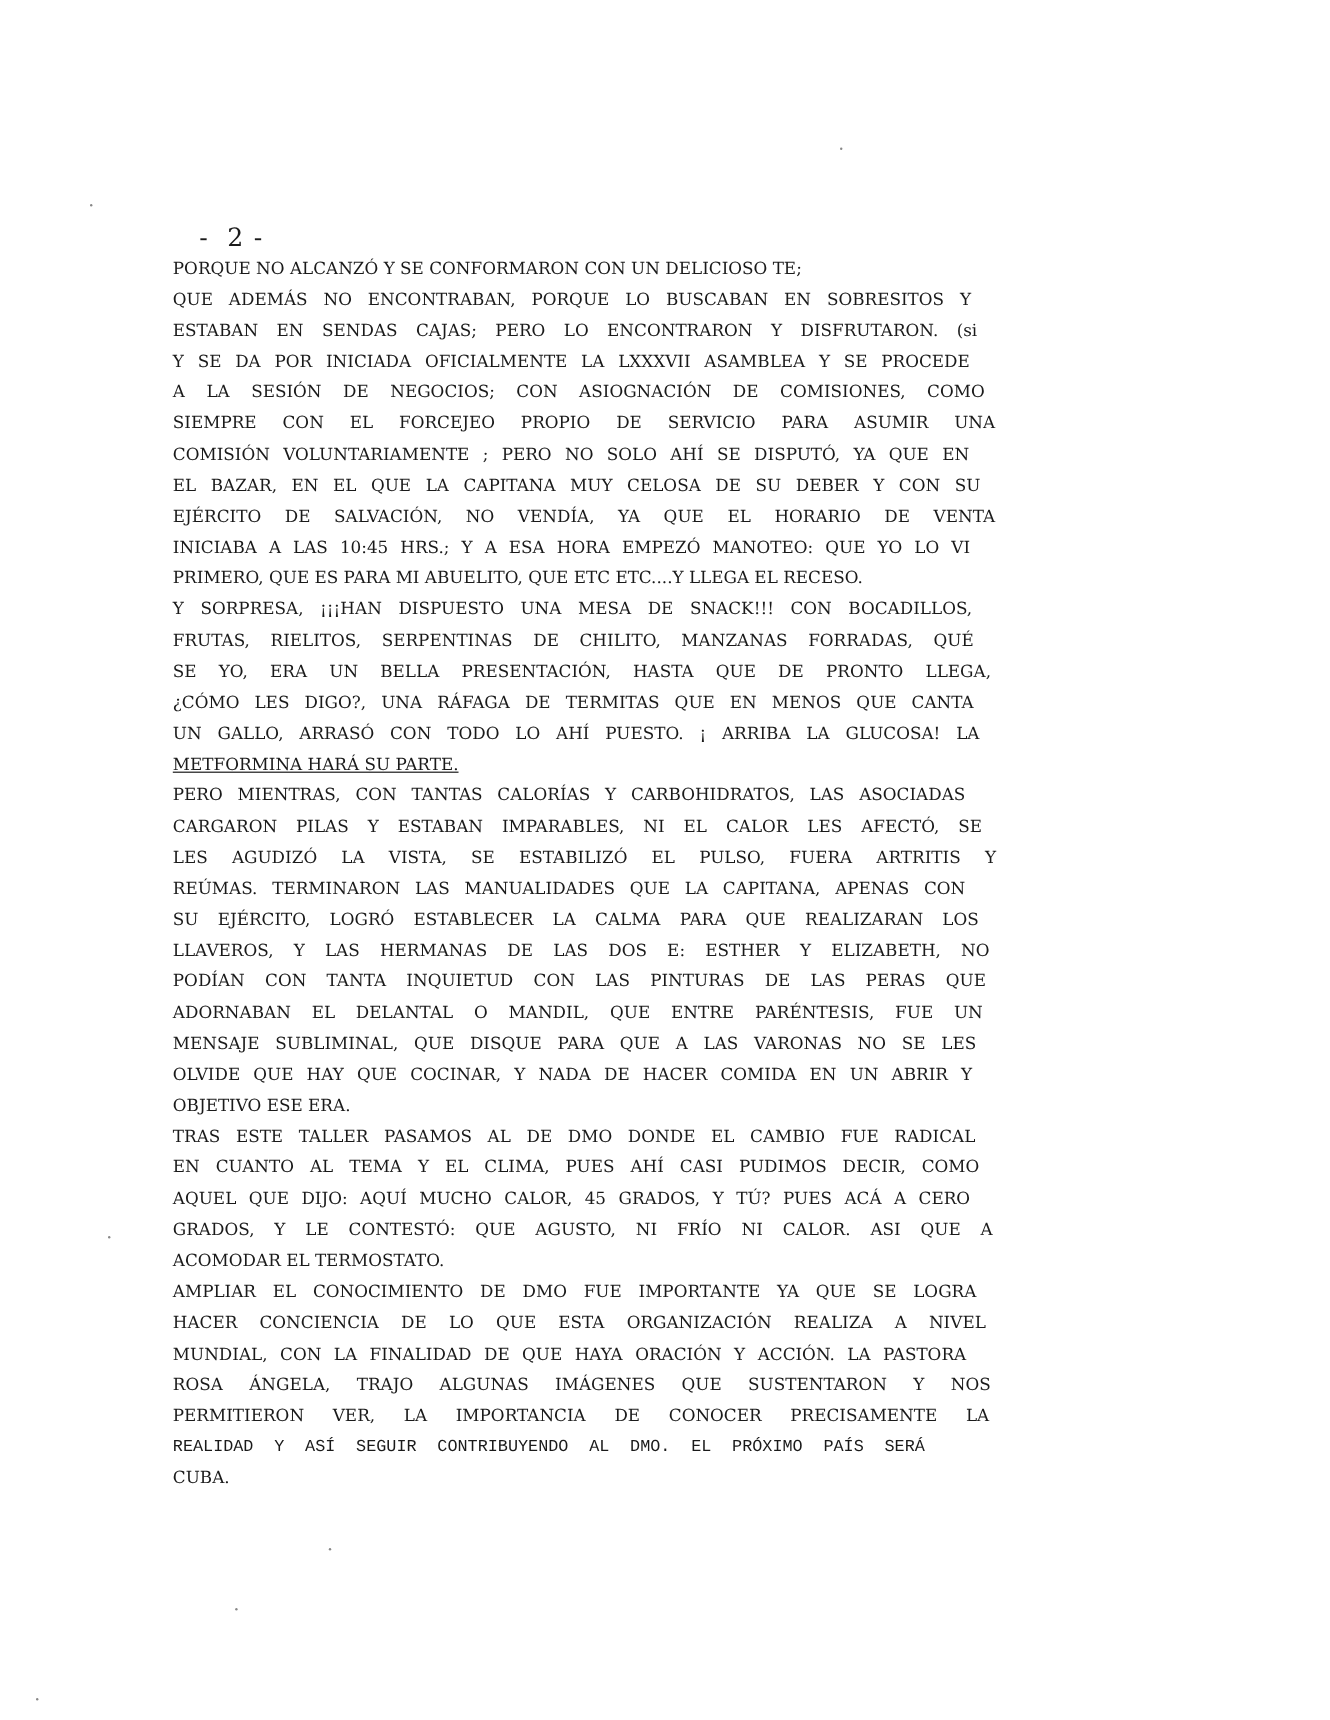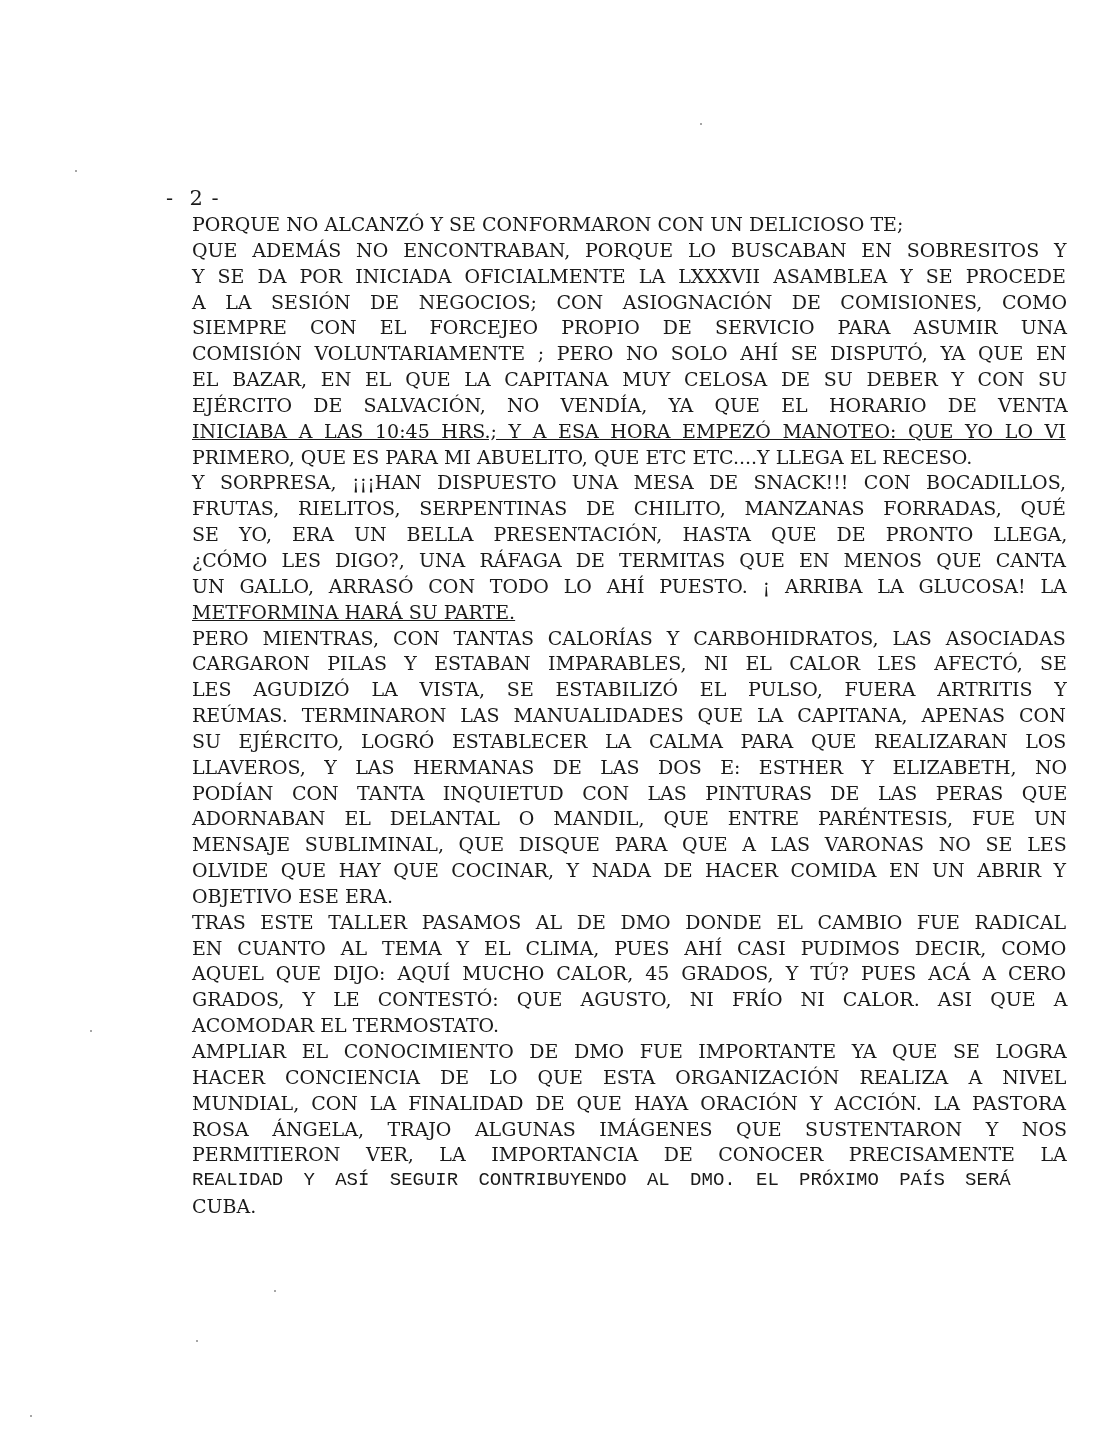--- a/index.html
+++ b/index.html
@@ -10,48 +10,48 @@
     font-family: "DejaVu Serif", "Liberation Serif", serif;
     font-size: 21px; color: #1a1a1a; letter-spacing: 1px; white-space: pre;
   }
   .body-text {
     position: absolute; left: 144px; top: 212px; width: 886px;
     font-family: "DejaVu Serif", "Liberation Serif", serif;
     color: #1a1a1a;
   }
   .line {
     display: block; height: 25.85px; line-height: 25.85px;
-    font-size: 19px; white-space: nowrap;
+    font-size: 14px; white-space: nowrap;
     text-align: justify; text-align-last: justify;
     transform-origin: left center;
-    margin-left: 48px;
   }
   .line.last { text-align-last: left; }
   .speck { position: absolute; width: 2px; height: 2px; background: #888; border-radius: 1px; }
 </style>
 </head>
 <body>
 
 <div class="page">
   <div class="pagenum">-  2 -</div>
   <div class="body-text" id="body-text">
       <div>
         <span class="line last" style="display: block; width: auto; text-align: left; text-align-last: left;">PORQUE NO ALCANZÓ Y SE CONFORMARON CON UN DELICIOSO TE;</span>
       </div>
       <div>
         <span class="line" style="display: block; width: auto; word-spacing: 8.77778px; text-align: left; text-align-last: left;">QUE ADEMÁS NO ENCONTRABAN, PORQUE LO BUSCABAN EN SOBRESITOS Y</span>
+        <span class="line" style="display: block; width: auto; word-spacing: 10.8889px; text-align: left; text-align-last: left;">ESTABAN EN SENDAS CAJAS; PERO LO ENCONTRARON Y DISFRUTARON. (si</span>
       </div>
       <div>
         <span class="line" style="display: block; width: auto; word-spacing: 7px; text-align: left; text-align-last: left;">Y SE DA POR INICIADA OFICIALMENTE LA LXXXVII ASAMBLEA Y SE PROCEDE</span>
         <span class="line" style="display: block; width: auto; word-spacing: 13.4444px; text-align: left; text-align-last: left;">A LA SESIÓN DE NEGOCIOS; CON ASIOGNACIÓN DE COMISIONES, COMO</span>
         <span class="line" style="display: block; width: auto; word-spacing: 17.1111px; text-align: left; text-align-last: left;">SIEMPRE CON EL FORCEJEO PROPIO DE SERVICIO PARA ASUMIR UNA</span>
         <span class="line" style="display: block; width: auto; word-spacing: 6.63636px; text-align: left; text-align-last: left;">COMISIÓN VOLUNTARIAMENTE ; PERO NO SOLO AHÍ SE DISPUTÓ, YA QUE EN</span>
         <span class="line" style="display: block; width: auto; word-spacing: 7.64286px; text-align: left; text-align-last: left;">EL BAZAR, EN EL QUE LA CAPITANA MUY CELOSA DE SU DEBER Y CON SU</span>
         <span class="line" style="display: block; width: auto; word-spacing: 15.2px; text-align: center; text-align-last: left;">EJÉRCITO DE SALVACIÓN, NO VENDÍA, YA QUE EL  HORARIO DE VENTA</span>
-        <span class="line" style="display: block; width: auto; word-spacing: 5.57143px; text-align: right; text-align-last: left; text-decoration: underline;">INICIABA A LAS 10:45 HRS.; Y A ESA HORA EMPEZÓ MANOTEO: QUE YO LO VI</span>
+        <span class="line" style="display: block; width: auto; word-spacing: 5.57143px; text-align: right; text-align-last: left;">INICIABA A LAS 10:45 HRS.; Y A ESA HORA EMPEZÓ MANOTEO: QUE YO LO VI</span>
         <span class="line last" style="display: block; width: auto; text-align: left; text-align-last: left;">PRIMERO, QUE ES PARA MI ABUELITO, QUE ETC ETC....Y LLEGA EL RECESO.</span>
       </div>
       <div>
         <span class="line" style="display: block; width: auto; word-spacing: 9.33333px; text-align: left; text-align-last: left;">Y SORPRESA, ¡¡¡HAN DISPUESTO UNA MESA DE SNACK!!! CON BOCADILLOS,</span>
         <span class="line" style="display: block; width: auto; word-spacing: 12.7143px; text-align: left; text-align-last: left;">FRUTAS, RIELITOS, SERPENTINAS DE CHILITO, MANZANAS FORRADAS, QUÉ</span>
         <span class="line" style="display: block; width: auto; word-spacing: 14px; text-align: left; text-align-last: left;">SE YO, ERA UN BELLA PRESENTACIÓN, HASTA QUE DE PRONTO LLEGA,</span>
         <span class="line" style="display: block; width: auto; word-spacing: 8.09091px; text-align: left; text-align-last: left;">¿CÓMO LES DIGO?, UNA RÁFAGA DE TERMITAS QUE EN MENOS QUE CANTA</span>
         <span class="line" style="display: block; width: auto; word-spacing: 8.75px; text-align: left; text-align-last: left;">UN GALLO, ARRASÓ CON TODO LO AHÍ PUESTO.  ¡ ARRIBA LA GLUCOSA!  LA</span>
         <span class="line last" style="display: block; width: auto; text-align: left; text-align-last: left; text-decoration: underline;">METFORMINA HARÁ SU PARTE.</span>
       </div>

